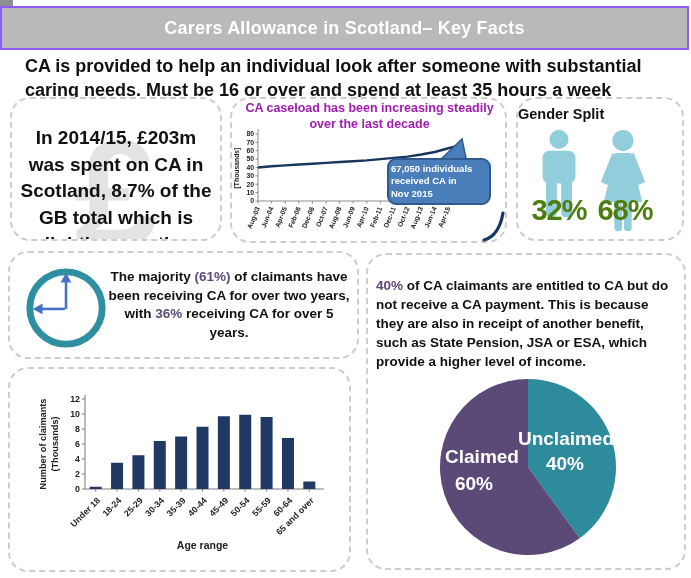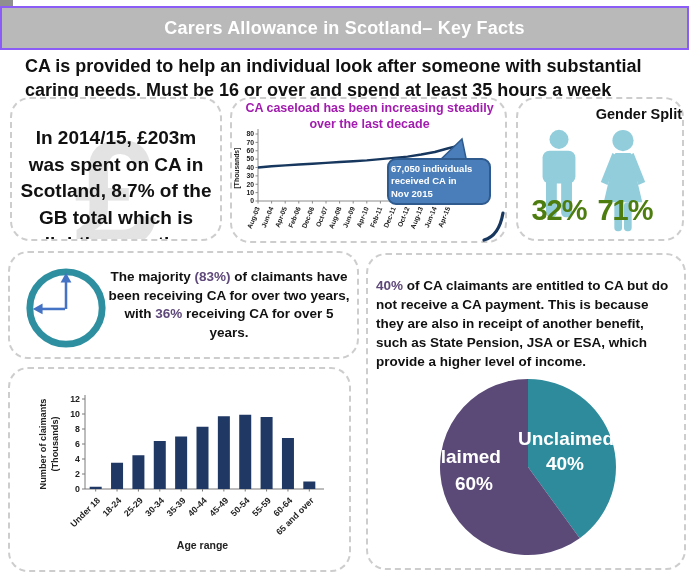--- a/index.html
+++ b/index.html
@@ -22,21 +22,21 @@
   .box-b .chart-title { position:absolute; left:4px; top:2px; width:267px; text-align:center;
     font-size:12.5px; font-weight:bold; line-height:1.25; color:#a21caf; z-index:2; }
   .box-b svg.chart { position:absolute; left:0; top:14px; z-index:1; }
   .callout { position:absolute; left:155px; top:59px; width:96px; z-index:4;
     background:#4a7ebb; border:2px solid #2e5a8e; border-radius:9px; color:#fff;
     font-size:9.5px; font-weight:bold; text-align:left; line-height:1.3; padding:3px 2px; }
   .callout-tail { position:absolute; left:0; top:0; z-index:3; }
   .swoosh { position:absolute; left:250px; top:110px; z-index:2; }
   
   .box-c { left:516px; top:97px; width:168px; height:144px; }
-  .box-c .g-title { position:absolute; top:7px; width:100%; text-align:right; font-size:14.5px; font-weight:bold; color:#111; }
+  .box-c .g-title { position:absolute; top:7px; width:100%; text-align:left; font-size:14.5px; font-weight:bold; color:#111; }
   .gender-icon { position:absolute; z-index:0; }
   .pct { position:absolute; z-index:1; font-size:29px; font-weight:bold; color:#4d7c0f;
     transform:translateX(-50%); letter-spacing:-1px; }
   
   .box-d { left:8px; top:251px; width:351px; height:108px; }
   .box-d .clock { position:absolute; left:12px; top:9px; }
   .box-d .text { position:absolute; left:96px; top:15px; width:246px; text-align:center;
     font-size:13.5px; font-weight:bold; line-height:1.38; color:#111; }
   .accent { color:#5f497a; }
   
@@ -153,47 +153,47 @@
       <g fill="#92cddc">
         <circle cx="32" cy="12" r="11"></circle>
         <polygon points="24,25 40,25 52,76 12,76"></polygon>
         <polygon points="21,25 27,28 16,58 9,55"></polygon>
         <polygon points="43,25 37,28 48,58 55,55"></polygon>
         <rect x="23" y="76" width="8" height="30" rx="3.5"></rect>
         <rect x="33" y="76" width="8" height="30" rx="3.5"></rect>
       </g>
     </svg>
     <div class="pct" style="left:41px; top:95px;">32%</div>
-    <div class="pct" style="left:107px; top:95px;">71%</div>
+    <div class="pct" style="left:107px; top:95px;">68%</div>
   </div>
 
   <div class="dashed-box box-d">
     <svg class="clock" width="88" height="90" viewBox="0 0 90 92">
       <circle cx="45" cy="47" r="37" fill="#fff" stroke="#2e8fa0" stroke-width="7"></circle>
       <line x1="45" y1="48" x2="45" y2="20" stroke="#4472c4" stroke-width="2.6"></line>
       <polygon points="45,11 39.5,21 50.5,21" fill="#4472c4"></polygon>
       <line x1="44" y1="48" x2="20" y2="48" stroke="#4472c4" stroke-width="2.6"></line>
       <polygon points="11,48 21,42.5 21,53.5" fill="#4472c4"></polygon>
     </svg>
     <div class="text">
-      <span>The majority </span><span class="accent">(83%)</span><span> of claimants have been receiving CA for over two years, with </span><span class="accent">36%</span><span> receiving CA for over 5 years.</span>
+      <span>The majority </span><span class="accent">(61%)</span><span> of claimants have been receiving CA for over two years, with </span><span class="accent">36%</span><span> receiving CA for over 5 years.</span>
     </div>
   </div>
 
   <div class="dashed-box box-e">
     <div class="text">
       <span class="accent">40%</span><span> of CA claimants are entitled to CA but do not receive a CA payment. This is because they are also in receipt of another benefit, such as State Pension, JSA or ESA, which provide a higher level of income.</span>
     </div>
     <svg class="pie" width="180" height="180" viewBox="0 0 180 180">
         <path d="M90,90 L90,2 A88,88 0 0 1 141.72510220173766,161.19349550499538 Z" fill="#2e8b9c"></path>
         <path d="M90,90 L141.72510220173766,161.19349550499538 A88,88 0 1 1 89.99999999999997,2 Z" fill="#5b4a78"></path>
       </svg>
     <div class="pie-label" style="left:198px; top:184px;">Unclaimed</div>
     <div class="pie-label" style="left:197px; top:209px;">40%</div>
-    <div class="pie-label" style="left:96px; top:202px;text-align:center;">Claimed</div>
+    <div class="pie-label" style="left:114px; top:202px;text-align:center;">Claimed</div>
     <div class="pie-label" style="left:106px; top:229px;">60%</div>
   </div>
 
   <div class="dashed-box box-f">
     <svg class="chart" width="338" height="188" viewBox="0 0 338 188">
         <line x1="73" y1="12" x2="73" y2="106" stroke="#7a7a7a" stroke-width="1"></line>
         <line x1="73" y1="106" x2="312" y2="106" stroke="#7a7a7a" stroke-width="1"></line>
         <line x1="70" y1="106" x2="73" y2="106" stroke="#7a7a7a" stroke-width="1"></line>
         <text x="68" y="109" text-anchor="end" font-size="8.8" font-weight="700" fill="#222">0</text>
         <line x1="70" y1="91" x2="73" y2="91" stroke="#7a7a7a" stroke-width="1"></line>

